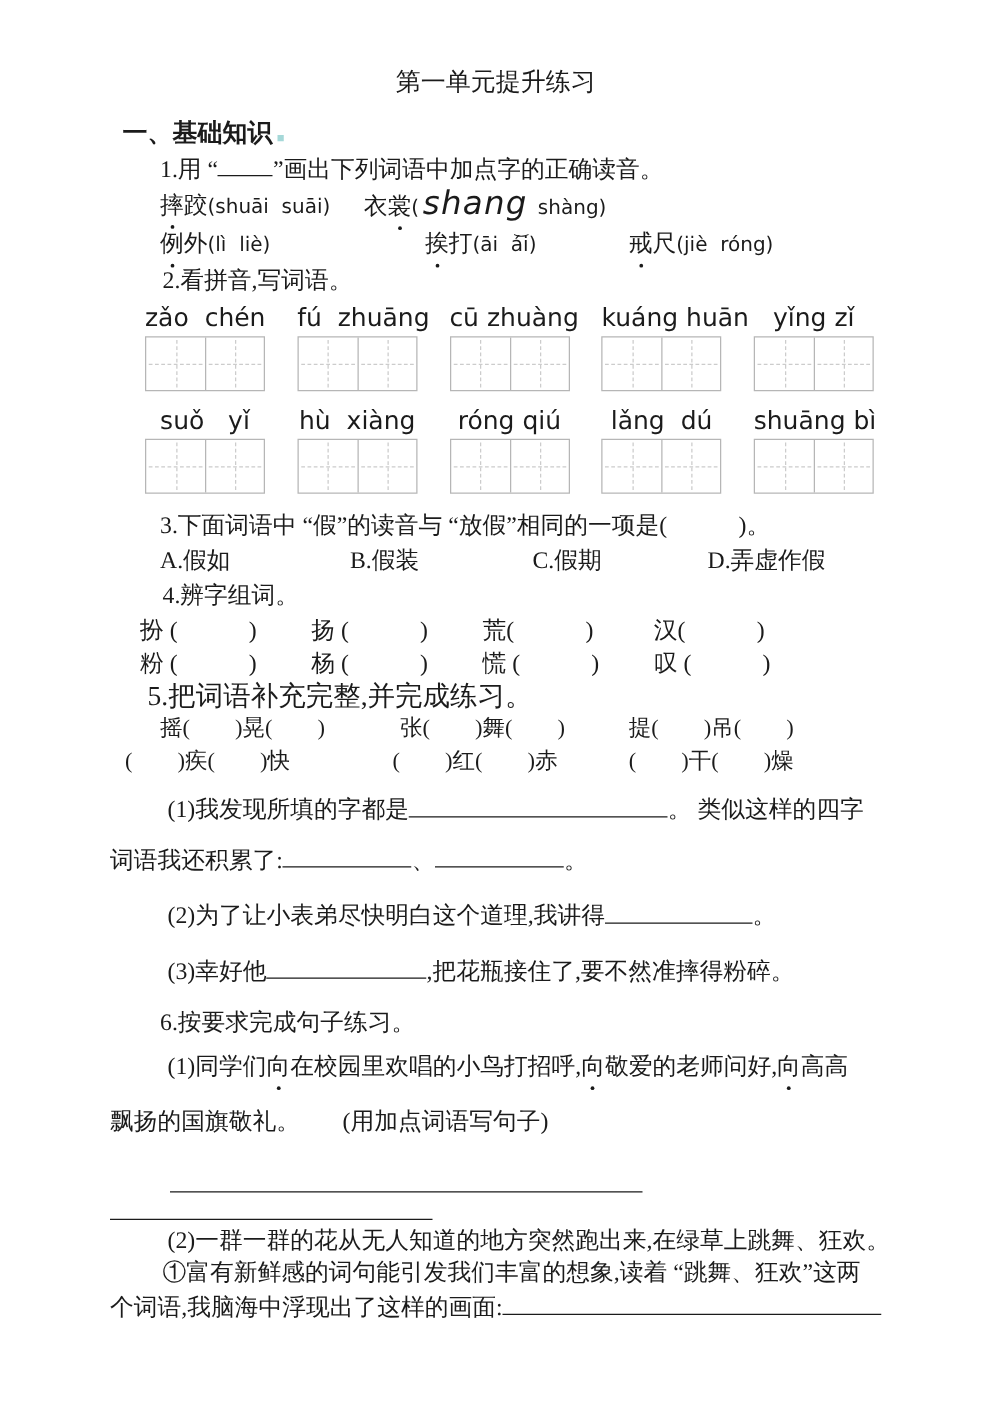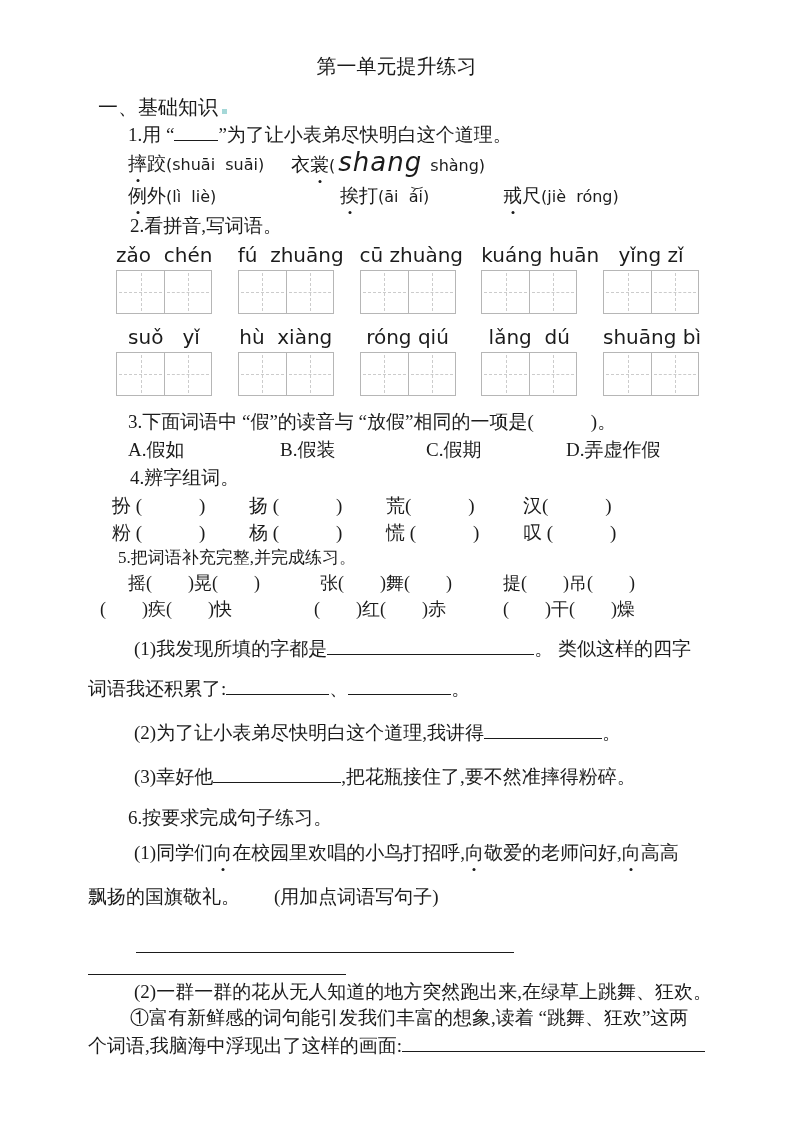--- a/index.html
+++ b/index.html
@@ -3,21 +3,21 @@
 <meta charset="utf-8">
 <style>
   html,body{margin:0;padding:0;}
   body{
     width:793px;height:1122px;background:#ffffff;overflow:hidden;
     font-family:"Liberation Serif","DejaVu Serif",serif;
     color:#1b1b1b;font-size:19px;
   }
   .page{width:793px;height:1122px;box-sizing:border-box;padding:53px 88px 0 88px;position:relative;}
   .title{font-size:20px;font-weight:normal;text-align:center;margin:0 0 14px 0;line-height:26px;}
-  .heading{font-weight:normal;font-size:20px;line-height:28px;margin-left:10px;}
+  .heading{font-weight:bold;font-size:20px;line-height:28px;margin-left:10px;}
   .tealdot{display:inline-block;width:5px;height:5px;background:#a5d8d8;margin-left:4px;vertical-align:baseline;}
   .line{line-height:28px;white-space:nowrap;}
   .pre{white-space:pre;}
   .ind40{margin-left:40px;}
   .ind42{margin-left:42px;}
   .ind46{margin-left:46px;}
   .bk{display:inline-block;border-bottom:1px solid #1b1b1b;height:1.02em;vertical-align:baseline;}
   
   .wrow{display:flex;margin-left:40px;line-height:30px;white-space:pre;}
   .wcol1{width:212px;}
@@ -39,21 +39,21 @@
   .cell::before{content:"";position:absolute;left:50%;top:2px;bottom:2px;border-left:1px dashed #cccccc;}
   .cell::after{content:"";position:absolute;top:50%;left:2px;right:2px;border-top:1px dashed #cccccc;}
   
   .optrow{display:flex;margin-left:40px;line-height:28px;}
   .o1{width:152px;}.o2{width:146px;}.o3{width:140px;}.o4{flex:1;}
   
   .q4row{display:flex;margin-left:24px;line-height:27px;white-space:pre;}
   .q4item{width:137px;}
   .q4item:last-child{width:auto;}
   
-  .q5stem{font-size:17px;line-height:24px;margin-left:30px;white-space:nowrap;}
+  .q5stem{font-size:22px;line-height:24px;margin-left:30px;white-space:nowrap;}
   .q5row{display:flex;line-height:26px;font-size:18px;white-space:pre;}
   .q5r1{margin-left:40px;}
   .q5r2{margin-left:12px;}
   .q5r1 .g1{width:192px;}.q5r1 .g2{width:183px;}
   .q5r2 .g1{width:214px;}.q5r2 .g2{width:189px;}
   .subline{line-height:30px;white-space:nowrap;margin-top:12px;}
   .gap28{display:inline-block;width:34px;}
   .ansline{border-bottom:1px solid #1b1b1b;}
   .flexline{display:flex;align-items:baseline;line-height:30px;white-space:nowrap;}
   .bkfill{flex:1;border-bottom:1px solid #1b1b1b;height:1.02em;}
@@ -63,21 +63,21 @@
 
 <div class="page">
 
   <h1 class="title">第一单元提升练习</h1>
 
   <div class="heading">
     <span>一、基础知识</span><span class="tealdot"></span>
   </div>
 
   <div class="line ind40">
-    <span>1.用 “</span><span class="bk" style="width:44px"></span><span>”为了让小表弟尽快明白这个道理。</span>
+    <span>1.用 “</span><span class="bk" style="width:44px"></span><span>”画出下列词语中加点字的正确读音。</span>
   </div>
 
   <div class="wrow">
     <span class="wcol2"><span></span><span class="dc">摔</span><span>跤</span><span class="py">(shuāi  suāi)</span></span>
     <span class="wcol3"><span>衣</span><span class="dc">裳</span><span></span><span class="py">(</span><span class="shangwrap"><span class="shang">shang</span><span class="shangmark">‿</span></span><span class="py"> shàng)</span></span>
   </div>
 
   <div class="wrow">
     <span class="wcol1"><span></span><span class="dc">例</span><span>外</span><span class="py">(lì  liè)</span></span>
     <span class="wcol2"><span></span><span class="dc">挨</span><span>打</span><span class="py">(āi  ái)</span></span>

